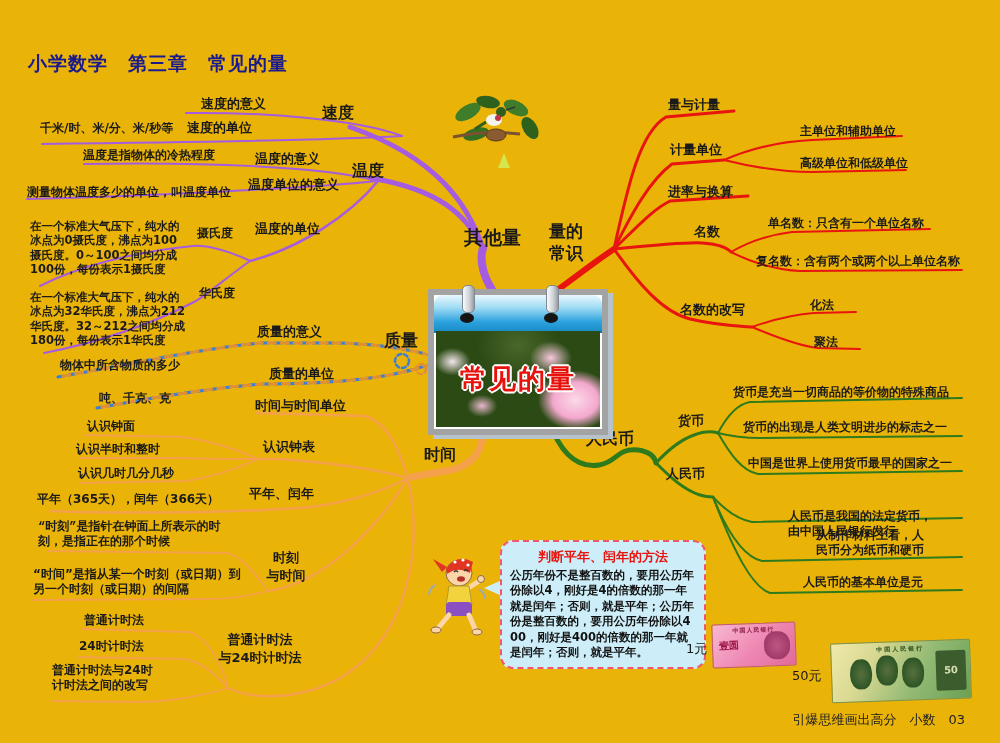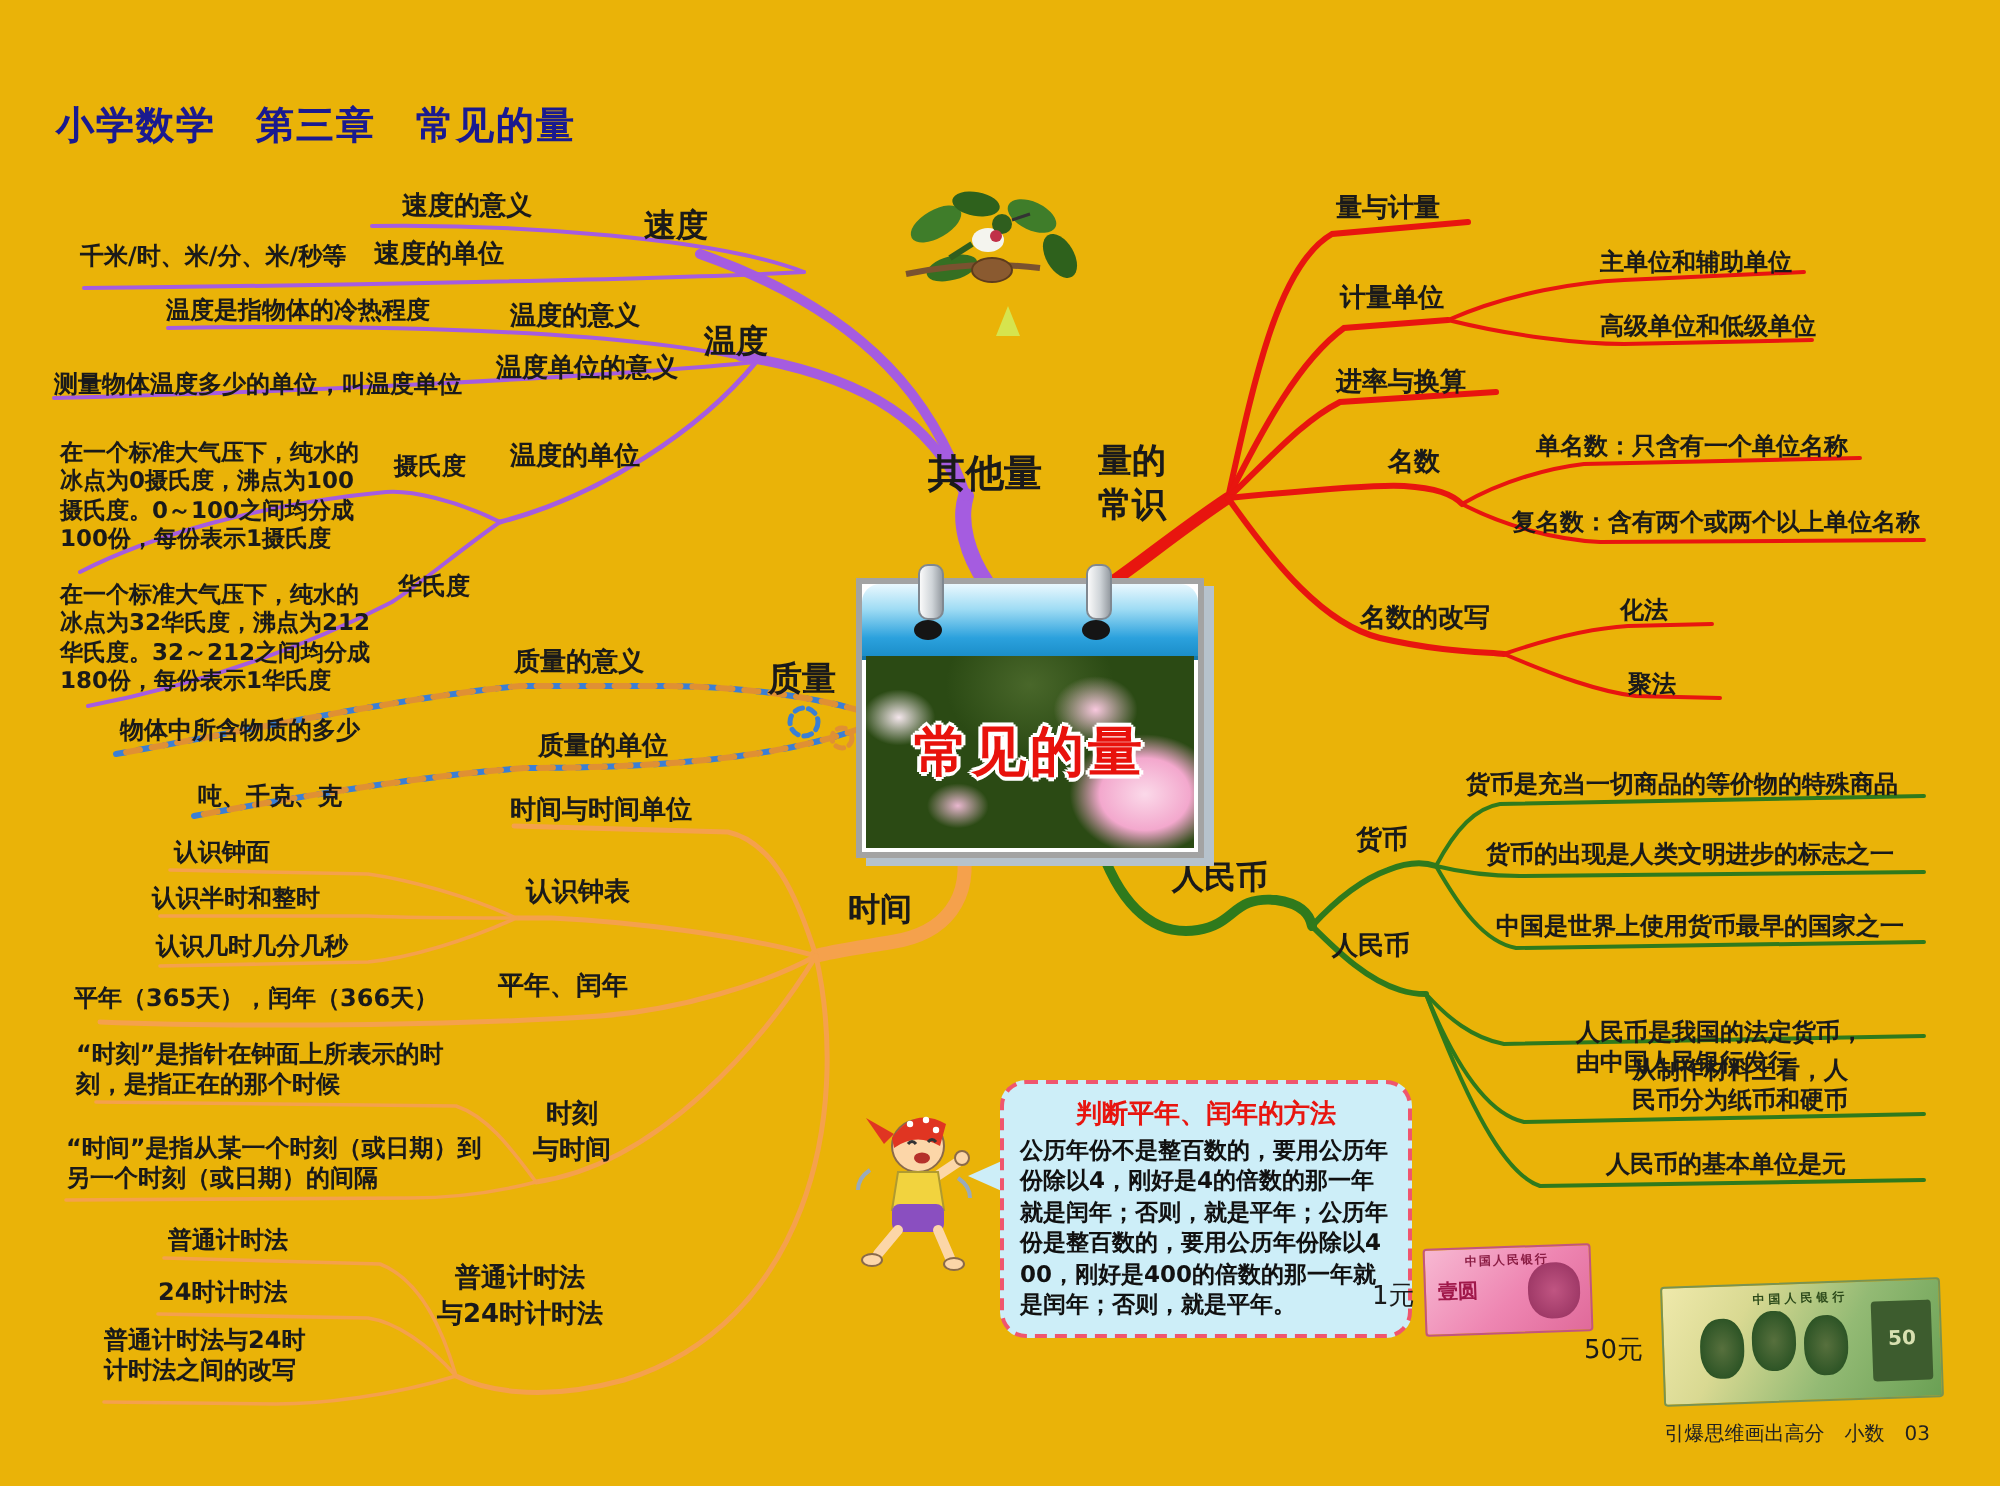--- a/index.html
+++ b/index.html
@@ -6,32 +6,32 @@
   #canvas{position:relative;width:1000px;height:743px;background:#eab308;overflow:hidden;
           font-family:"DejaVu Sans","Liberation Sans",sans-serif;color:#1a1a1a;}
   svg.lines{position:absolute;left:0;top:0;z-index:1;}
   .t{position:absolute;z-index:2;font-weight:700;white-space:nowrap;line-height:1.25;}
   .leaf{font-size:12px;}
   .sub{font-size:13px;}
   .big{font-size:16px;}
   .wrap{white-space:normal;word-break:break-all;}
   .ctr{text-align:center;}
   #page-title{font-size:19px;color:#1a1a8f;letter-spacing:1px;}
-  #footer{font-size:10px;color:#222;font-weight:400;text-align:right;}
+  #footer{font-size:13px;color:#222;font-weight:400;text-align:right;}
   
   .bubble{position:absolute;left:458px;top:167px;width:86px;height:40px;z-index:2;
           background:#d6e44e;border:2px solid #86ac28;border-radius:16px;
           display:flex;flex-direction:column;align-items:center;justify-content:center;
           font-size:11px;font-weight:700;color:#e8251a;line-height:1.3;}
   .bubble-tail{position:absolute;left:498px;top:153px;width:0;height:0;z-index:2;
           border-left:6px solid transparent;border-right:6px solid transparent;
           border-bottom:15px solid #d6e44e;}
   
   .calendar{position:absolute;left:428px;top:289px;width:168px;height:134px;z-index:3;
-            background:#fff;border:3px solid #a3a3a3;box-shadow:5px 4px 0 #b6c2cc;}
+            background:#fff;border:6px solid #a3a3a3;box-shadow:5px 4px 0 #b6c2cc;}
   .cal-header{position:relative;height:36px;border-radius:9px 9px 0 0;
             background:linear-gradient(#eaf8fe,#9fdcf4 35%,#2ba1dd 75%,#1b8ec9);
             border-bottom:2px solid #1478aa;}
   .cal-hole{position:absolute;top:18px;width:14px;height:10px;border-radius:50%;background:#151515;}
   .cal-clip{position:absolute;top:-10px;width:11px;height:26px;border-radius:5px;
             background:linear-gradient(90deg,#fafafa,#cfd4d8 55%,#969ca2);border:1px solid #808890;}
   .cal-photo{position:absolute;left:2px;right:2px;top:36px;bottom:2px;
             background:
               radial-gradient(50px 40px at 85% 72%, #fbd9e9 0%, #f3a8cd 45%, rgba(243,168,205,0) 75%),
               radial-gradient(30px 24px at 70% 28%, #f8c8de 0%, rgba(248,200,222,0) 70%),
@@ -215,21 +215,21 @@
   <div class="t leaf" style="left:99px;top:391px;">吨、千克、克</div>
 
   <div class="t sub" style="left:255px;top:398px;">时间与时间单位</div>
   <div class="t leaf" style="left:87px;top:419px;">认识钟面</div>
   <div class="t sub" style="left:263px;top:439px;">认识钟表</div>
   <div class="t leaf" style="left:76px;top:442px;">认识半时和整时</div>
   <div class="t leaf" style="left:78px;top:466px;">认识几时几分几秒</div>
   <div class="t big" style="left:424px;top:445px;">时间</div>
   <div class="t sub" style="left:249px;top:486px;">平年、闰年</div>
   <div class="t leaf" style="left:37px;top:492px;">平年（365天），闰年（366天）</div>
-  <div class="t leaf wrap" style="left:38px;top:520px;width:196px;">“时刻”是指针在钟面上所表示的时刻，是指正在的那个时候</div>
+  <div class="t leaf wrap" style="left:38px;top:520px;width:196px;font-family:Liberation Mono, monospace;">“时刻”是指针在钟面上所表示的时刻，是指正在的那个时候</div>
   <div class="t sub ctr" style="left:260px;top:549px;width:52px;line-height:1.35;">
     <span>时刻</span><br>
     <span>与时间</span>
   </div>
   <div class="t leaf wrap" style="left:33px;top:567px;width:216px;">“时间”是指从某一个时刻（或日期）到另一个时刻（或日期）的间隔</div>
   <div class="t leaf" style="left:84px;top:613px;">普通计时法</div>
   <div class="t sub ctr" style="left:208px;top:631px;width:104px;line-height:1.35;">
     <span>普通计时法</span><br>
     <span>与24时计时法</span>
   </div>

